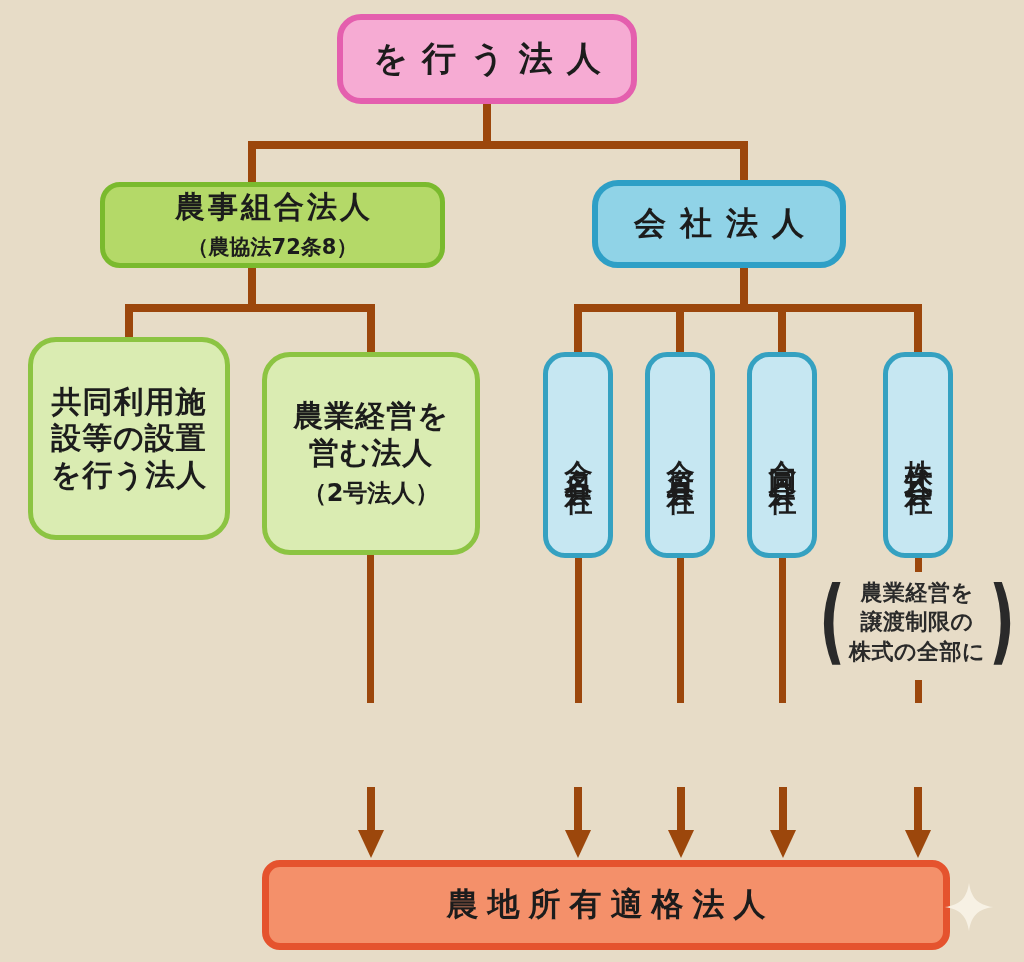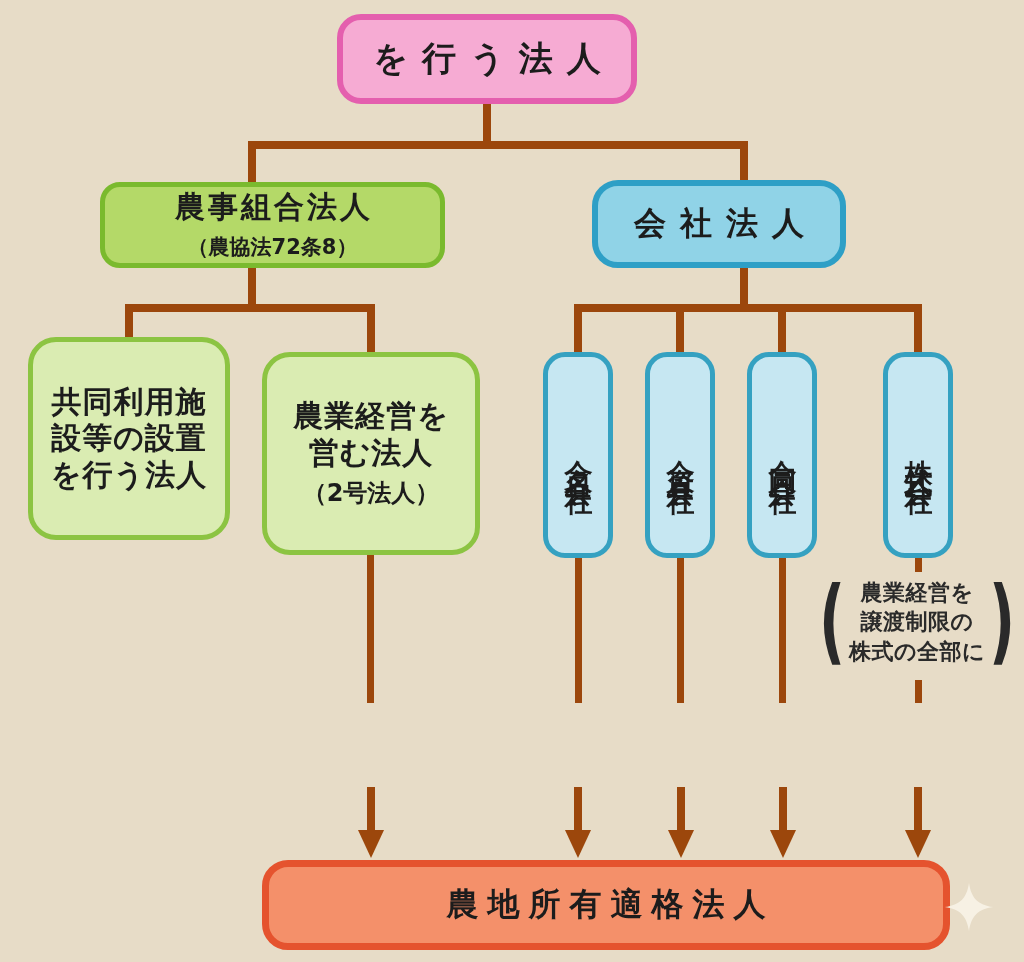--- a/index.html
+++ b/index.html
@@ -53,21 +53,21 @@
   }
   .v1{left:543px;} .v2{left:645px;} .v3{left:747px;} .v4{left:883px;}
   
   .law-box{
     left:262px;top:700px;width:688px;height:85px;
     background:#f9f566;border:5px solid #efe72b;border-radius:20px;
     font-size:32px;letter-spacing:13px;text-indent:13px;
   }
   .result-box{
     left:262px;top:860px;width:688px;height:90px;
-    background:#f4906a;border:7px solid #e5532e;border-radius:26px;
+    background:#f4906a;border:7px solid #e5532e;border-radius:18px;
     font-size:32px;letter-spacing:9px;text-indent:9px;
   }
   
   .line{position:absolute;background:#9c470c;}
   
   .arrow-shaft{position:absolute;width:8px;height:46px;top:787px;background:#9c470c;}
   .arrow-head{
     position:absolute;top:830px;width:0;height:0;
     border-left:13px solid transparent;border-right:13px solid transparent;
     border-top:28px solid #9c470c;

